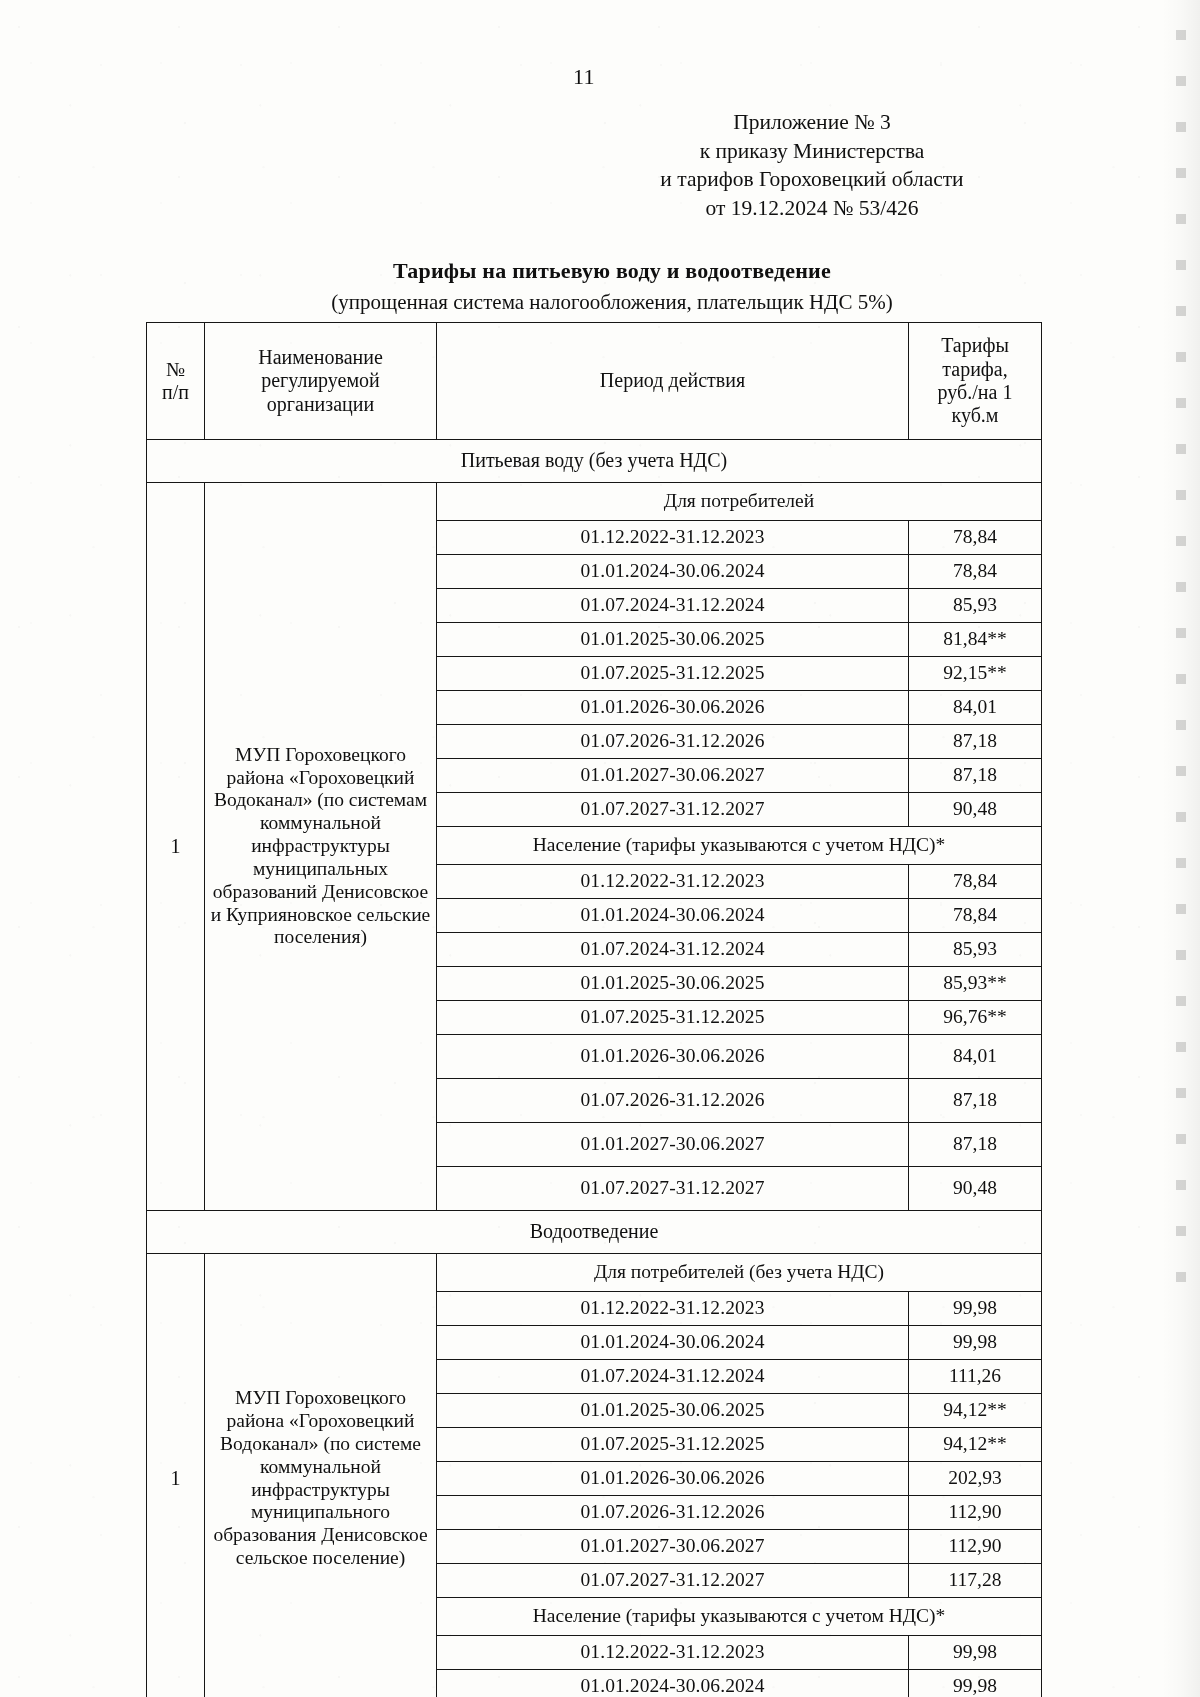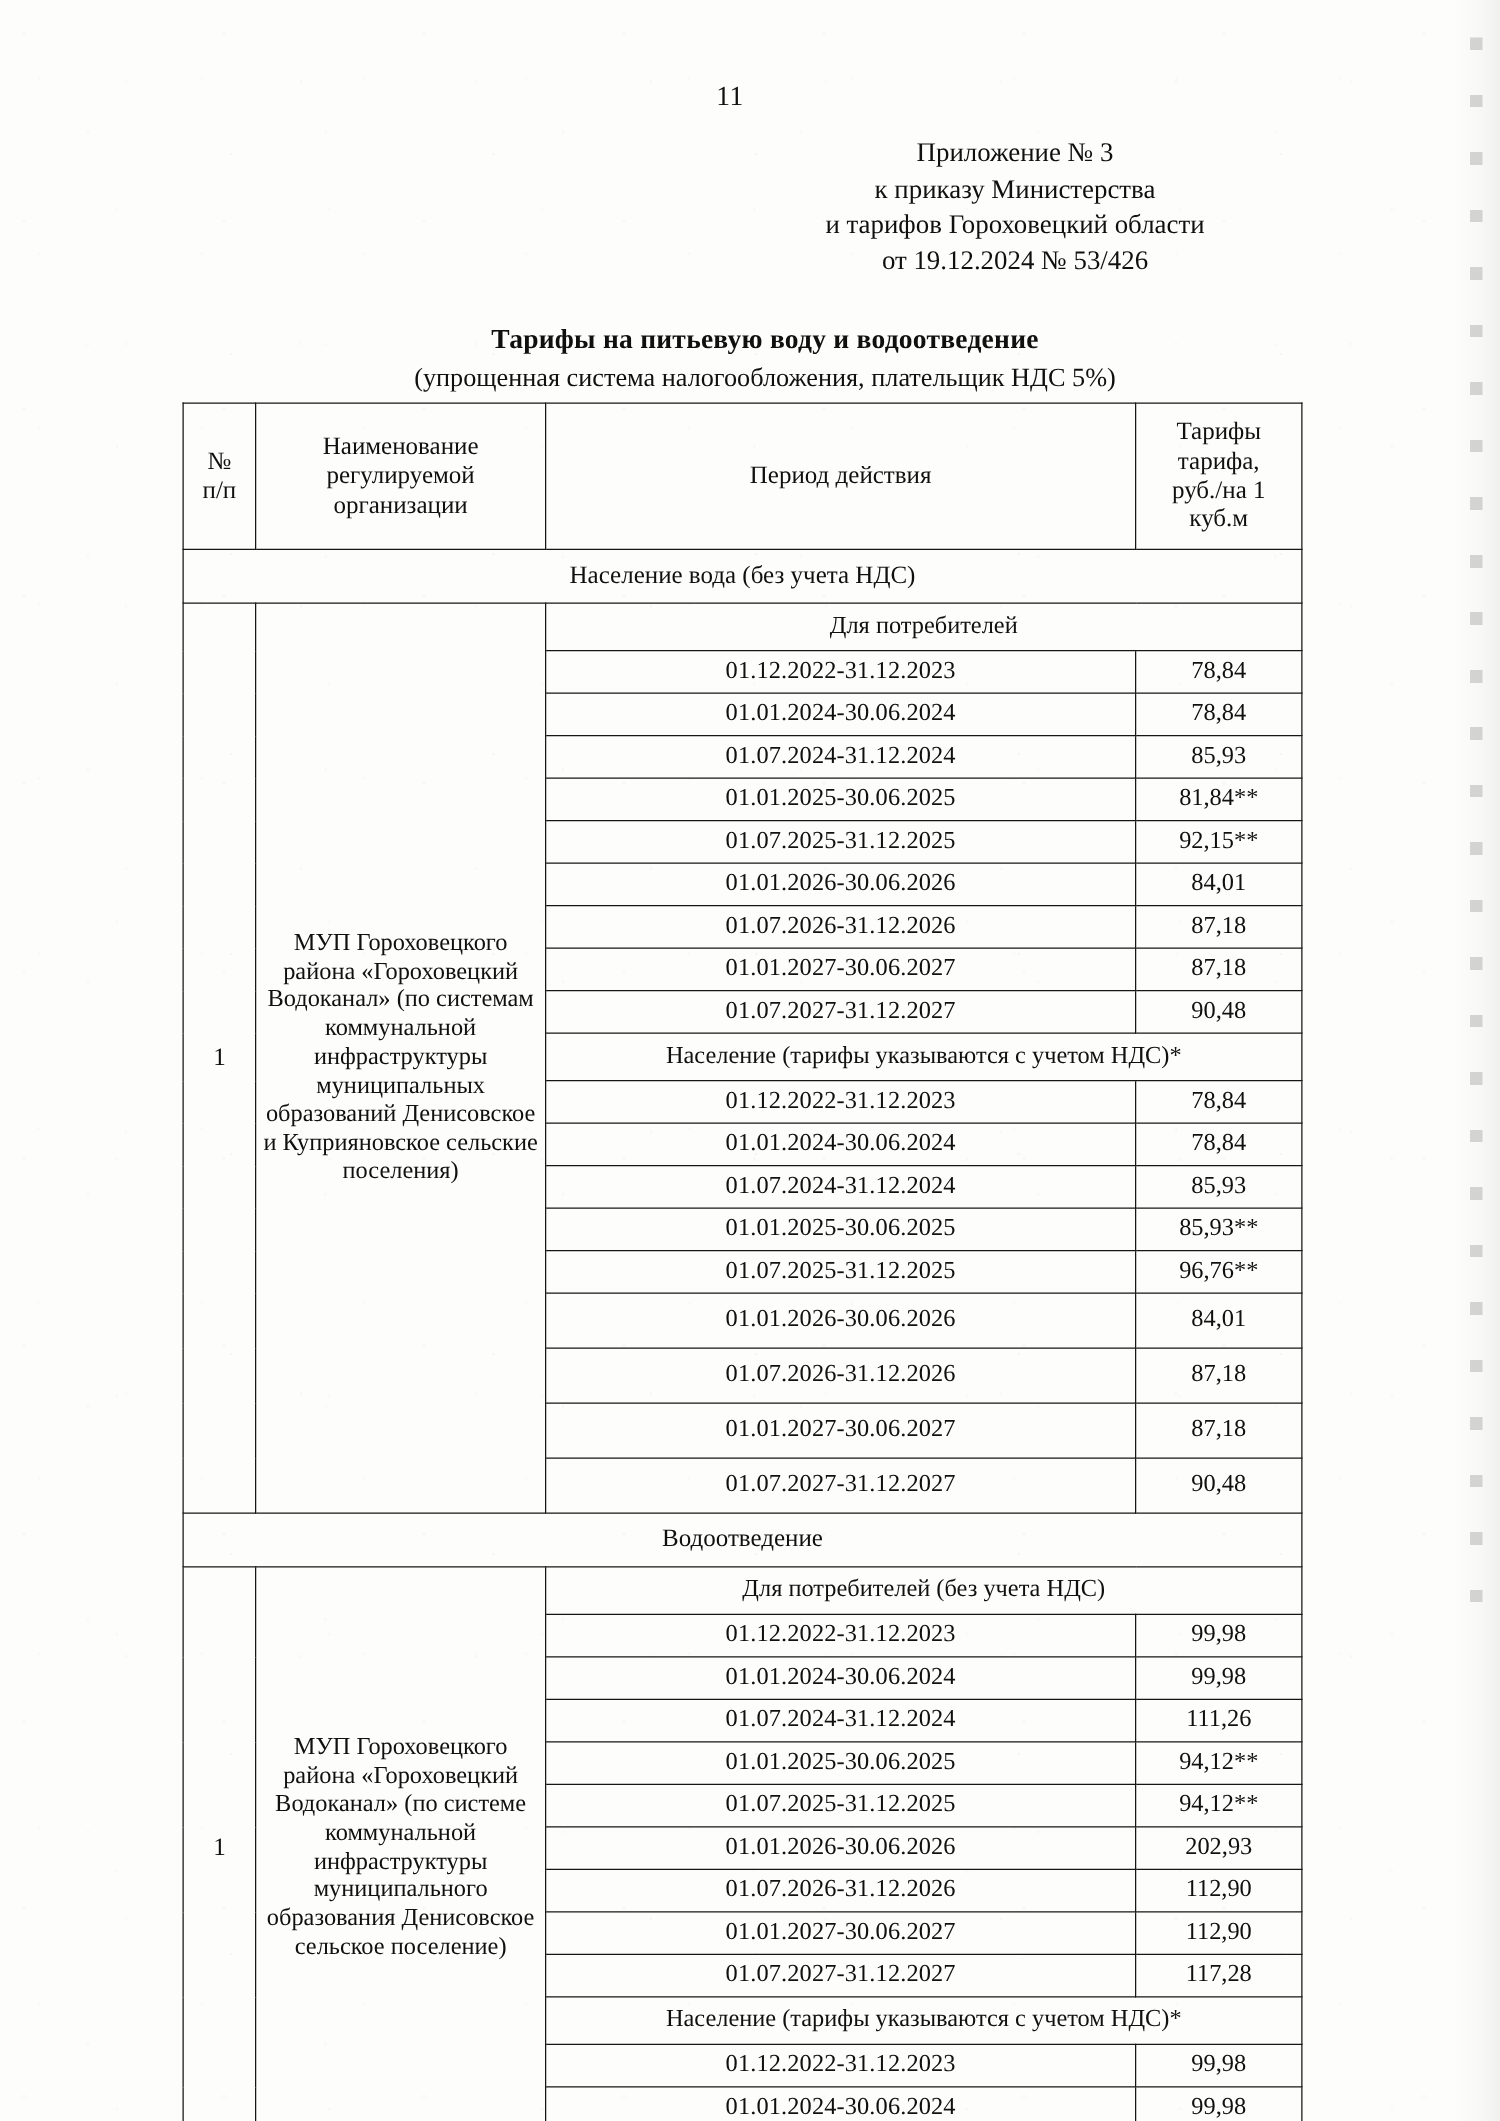--- a/index.html
+++ b/index.html
@@ -192,21 +192,21 @@
           <td>
             <div>Тарифы</div>
             <div>тарифа,</div>
             <div>руб./на 1</div>
             <div>куб.м</div>
           </td>
         </tr>
       </thead>
       <tbody id="tbody">
           <tr class="section-band">
-            <td colspan="4">Население вода (без учета НДС)</td>
+            <td colspan="4">Питьевая воду (без учета НДС)</td>
           </tr>
           <tr class="group-head">
             <td class="num-cell" rowspan="20">1</td>
             <td class="org-cell" rowspan="20">МУП Гороховецкого района «Гороховецкий Водоканал» (по системам коммунальной инфраструктуры муниципальных образований Денисовское и Куприяновское сельские поселения)</td>
             <td colspan="2">Для потребителей</td>
           </tr>
           <tr class="row-h">
             <td class="period-cell">01.12.2022-31.12.2023</td>
             <td class="val-cell">78,84</td>
           </tr>

